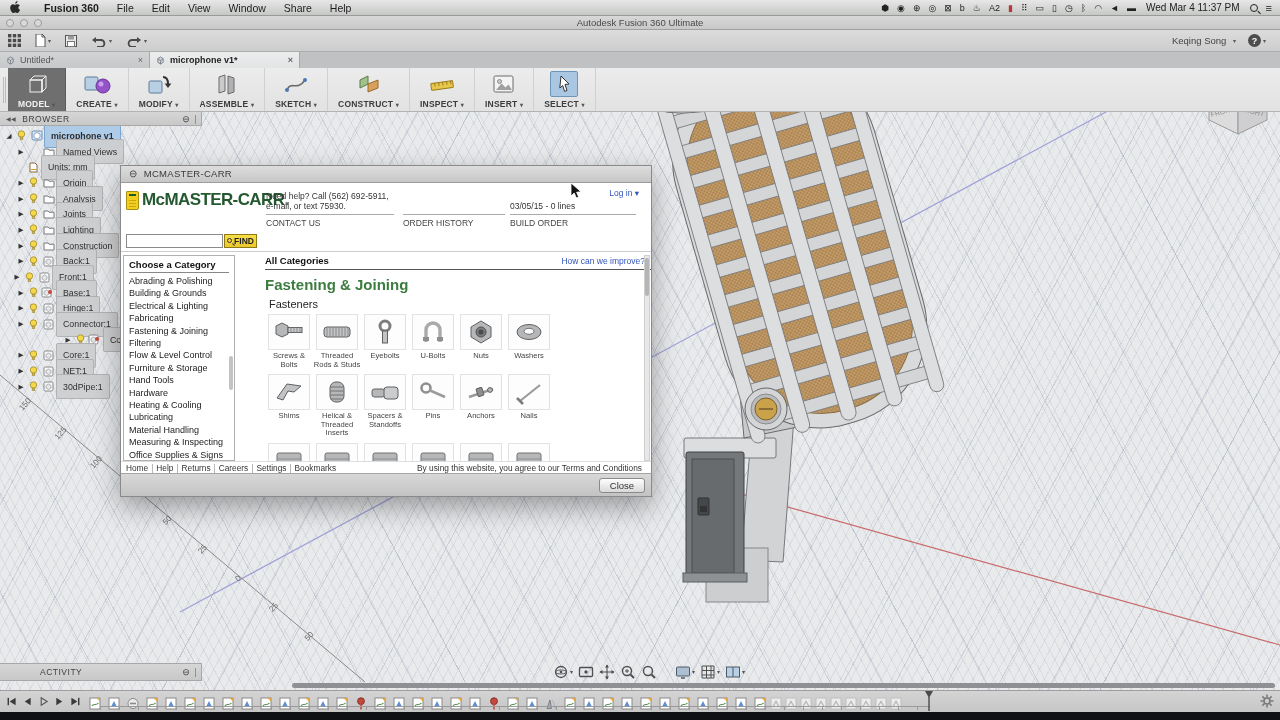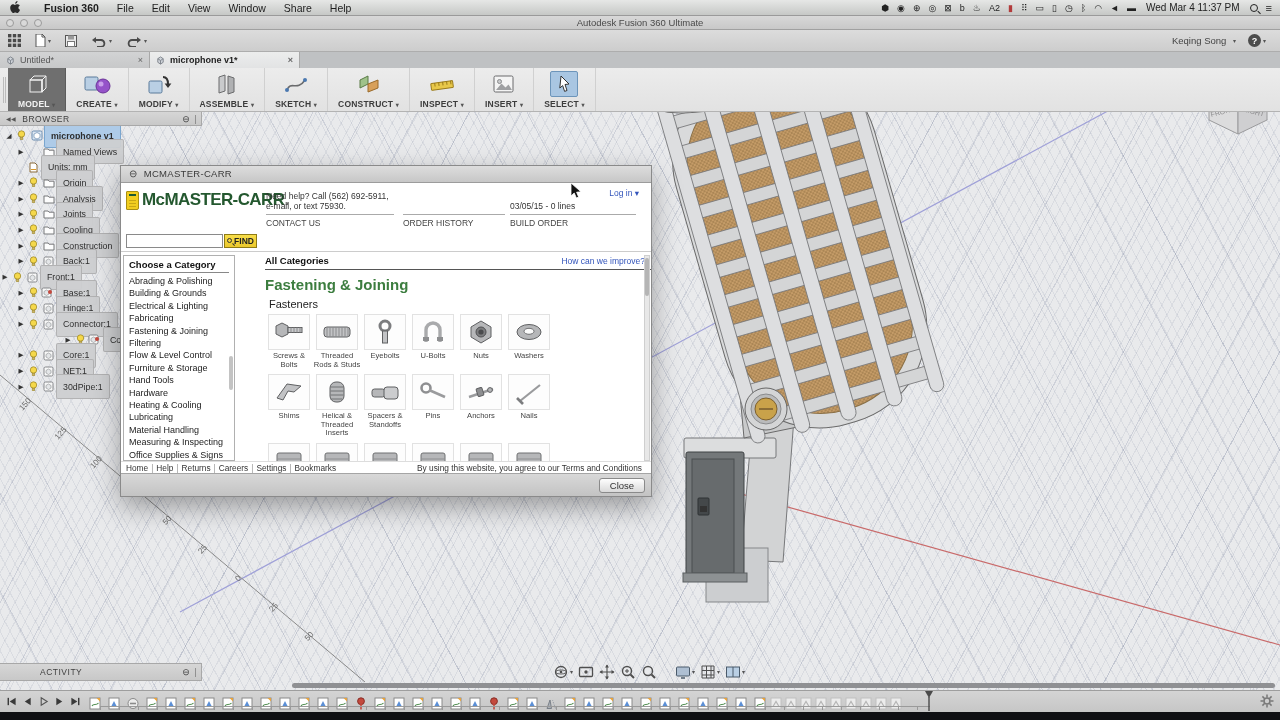--- a/index.html
+++ b/index.html
@@ -550,21 +550,21 @@
         <svg width="9" height="11" viewBox="0 0 9 11">
           <circle cx="4.5" cy="4" r="3.2" fill="#f5d84a" stroke="#9f8a2a" stroke-width="0.8"></circle>
           <rect x="3.2" y="7.2" width="2.6" height="2.4" fill="#c9b36a" stroke="#9f8a2a" stroke-width="0.6"></rect>
         </svg>
       </span>
       <span class="slot">
         <svg width="12" height="10" viewBox="0 0 12 10">
           <path d="M1 2 H5 L6 3.2 H11 V9 H1 Z" fill="#fdfdfd" stroke="#77787a"></path>
         </svg>
       </span>
-      <span class="tpill">Cooling</span>
+      <span class="tpill">Lighting</span>
     </div>
     <div class="trow" style="padding-left: 16px;">
       <span class="arr">▶</span>
       <span class="slot">
         <svg width="9" height="11" viewBox="0 0 9 11">
           <circle cx="4.5" cy="4" r="3.2" fill="#f5d84a" stroke="#9f8a2a" stroke-width="0.8"></circle>
           <rect x="3.2" y="7.2" width="2.6" height="2.4" fill="#c9b36a" stroke="#9f8a2a" stroke-width="0.6"></rect>
         </svg>
       </span>
       <span class="slot">
@@ -583,21 +583,21 @@
         </svg>
       </span>
       <span class="slot">
         <svg width="11" height="11" viewBox="0 0 11 11">
           <rect x="1" y="1" width="9" height="9" rx="1.5" fill="#f8f8f8" stroke="#85878a"></rect>
           <path d="M3 4.5 L5.5 3 L8 4.5 V7 L5.5 8.5 L3 7 Z" fill="#e4e6e8" stroke="#9a9c9e" stroke-width="0.7"></path>
         </svg>
       </span>
       <span class="tpill">Back:1</span>
     </div>
-    <div class="trow" style="padding-left: 0;">
+    <div class="trow" style="padding-left: 12px;">
       <span class="arr">▶</span>
       <span class="slot">
         <svg width="9" height="11" viewBox="0 0 9 11">
           <circle cx="4.5" cy="4" r="3.2" fill="#f5d84a" stroke="#9f8a2a" stroke-width="0.8"></circle>
           <rect x="3.2" y="7.2" width="2.6" height="2.4" fill="#c9b36a" stroke="#9f8a2a" stroke-width="0.6"></rect>
         </svg>
       </span>
       <span class="slot">
         <svg width="11" height="11" viewBox="0 0 11 11">
           <rect x="1" y="1" width="9" height="9" rx="1.5" fill="#f8f8f8" stroke="#85878a"></rect>

